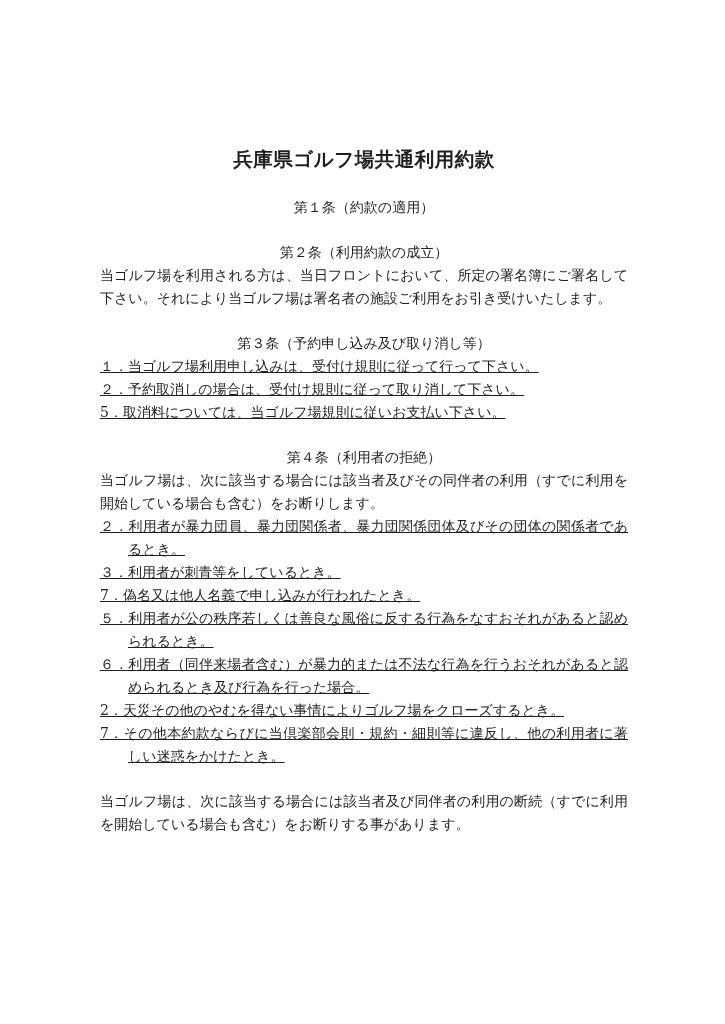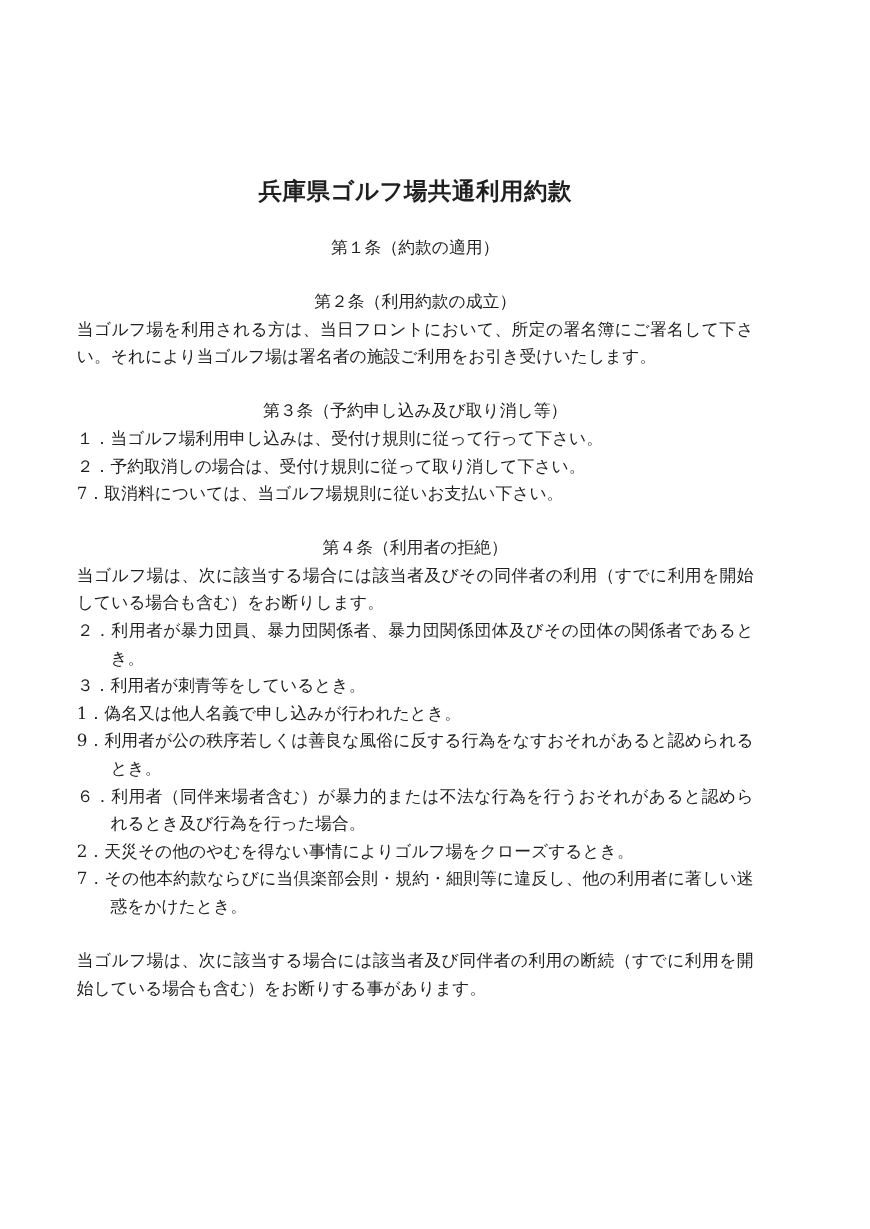--- a/index.html
+++ b/index.html
@@ -7,21 +7,21 @@
     padding: 0;
     background: #ffffff;
   }
   .page {
     position: relative;
     width: 725px;
     height: 1024px;
     box-sizing: border-box;
     background: #ffffff;
     color: #1f1f1f;
-    padding: 146px 97px 0 64px;
+    padding: 146px 97px 0 100px;
     overflow: hidden;
     font-family: "DejaVu Serif", "Liberation Serif", serif;
     font-size: 14px;
     line-height: 23px;
   }
   .doc-title {
     margin: 0 0 6px 0;
     text-align: center;
     font-size: 19.5px;
     font-weight: 700;
@@ -39,20 +39,21 @@
     margin: 0;
     text-align: justify;
     text-justify: inter-ideograph;
   }
   .item {
     margin: 0;
     text-align: justify;
     text-justify: inter-ideograph;
     padding-left: 2em;
     text-indent: -2em;
+    text-decoration: underline;
   }
 </style>
 </head>
 <body>
 
 <div class="page">
 
   <h1 class="doc-title">兵庫県ゴルフ場共通利用約款</h1>
 
   <section class="article">
@@ -61,30 +62,30 @@
 
   <section class="article">
     <p class="heading">第２条（利用約款の成立）</p>
     <p class="para">当ゴルフ場を利用される方は、当日フロントにおいて、所定の署名簿にご署名して下さい。それにより当ゴルフ場は署名者の施設ご利用をお引き受けいたします。</p>
   </section>
 
   <section class="article">
     <p class="heading">第３条（予約申し込み及び取り消し等）</p>
     <p class="item">１．当ゴルフ場利用申し込みは、受付け規則に従って行って下さい。</p>
     <p class="item">２．予約取消しの場合は、受付け規則に従って取り消して下さい。</p>
-    <p class="item">7．取消料については、当ゴルフ場規則に従いお支払い下さい。</p>
+    <p class="item">5．取消料については、当ゴルフ場規則に従いお支払い下さい。</p>
   </section>
 
   <section class="article">
     <p class="heading">第４条（利用者の拒絶）</p>
     <p class="para">当ゴルフ場は、次に該当する場合には該当者及びその同伴者の利用（すでに利用を開始している場合も含む）をお断りします。</p>
     <p class="item">２．利用者が暴力団員、暴力団関係者、暴力団関係団体及びその団体の関係者であるとき。</p>
     <p class="item">３．利用者が刺青等をしているとき。</p>
-    <p class="item">1．偽名又は他人名義で申し込みが行われたとき。</p>
-    <p class="item">9．利用者が公の秩序若しくは善良な風俗に反する行為をなすおそれがあると認められるとき。</p>
+    <p class="item">7．偽名又は他人名義で申し込みが行われたとき。</p>
+    <p class="item">５．利用者が公の秩序若しくは善良な風俗に反する行為をなすおそれがあると認められるとき。</p>
     <p class="item">６．利用者（同伴来場者含む）が暴力的または不法な行為を行うおそれがあると認められるとき及び行為を行った場合。</p>
     <p class="item">2．天災その他のやむを得ない事情によりゴルフ場をクローズするとき。</p>
     <p class="item">7．その他本約款ならびに当倶楽部会則・規約・細則等に違反し、他の利用者に著しい迷惑をかけたとき。</p>
   </section>
 
   <section class="article">
     <p class="para">当ゴルフ場は、次に該当する場合には該当者及び同伴者の利用の断続（すでに利用を開始している場合も含む）をお断りする事があります。</p>
   </section>
 
 </div>

